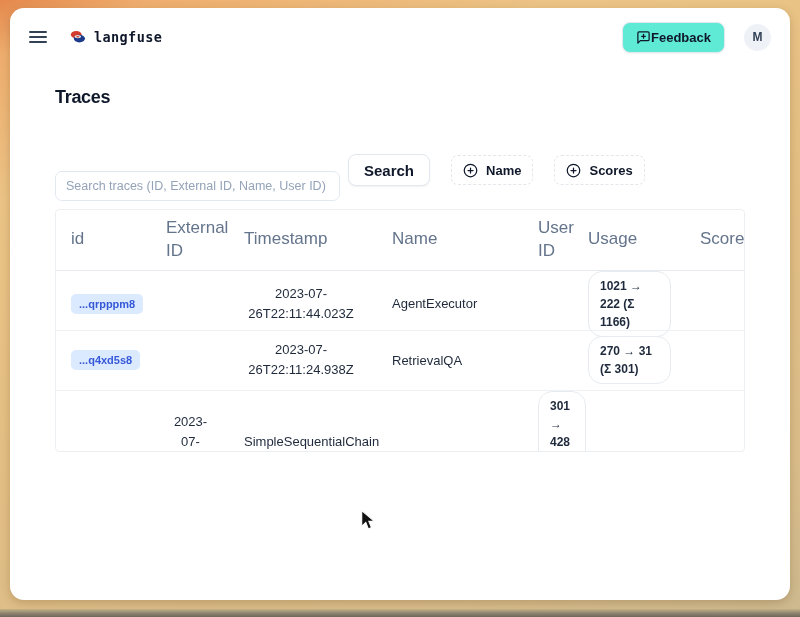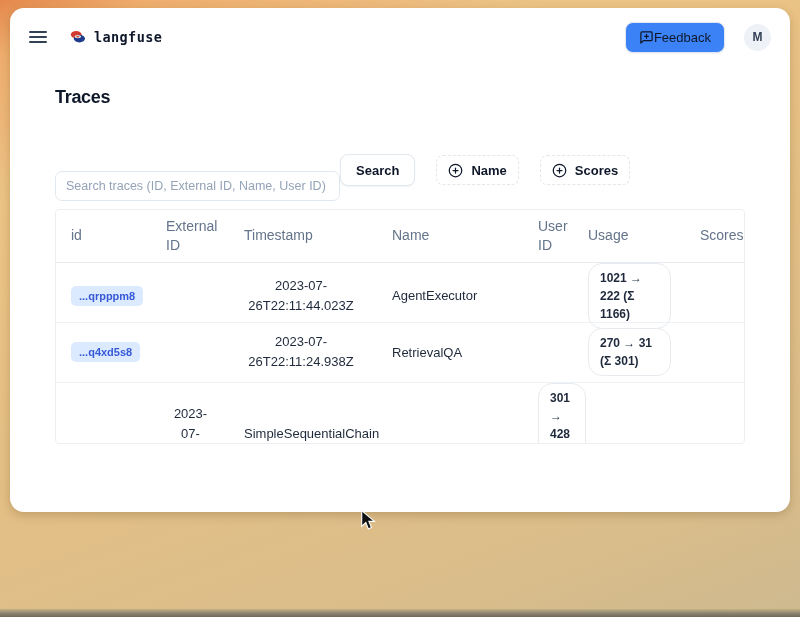--- a/index.html
+++ b/index.html
@@ -10,21 +10,21 @@
     font-family: "Liberation Sans", sans-serif;
     background:
       linear-gradient(160deg, #e5884d 0%, #efae6e 6%, #ecc486 22%, #e3bf85 55%, #d9bd8b 85%, #cdb98f 100%);
   }
   .bottom-strip {
     position: absolute; left: 0; right: 0; bottom: 0; height: 8px;
     background: linear-gradient(180deg, #c4b184 0%, #8c8270 55%, #6e6758 100%);
     z-index: 3;
   }
   .window {
-    position: absolute; left: 10px; top: 8px; width: 780px; height: 504px;
+    position: absolute; left: 10px; top: 8px; width: 780px; height: 592px;
     background: #ffffff; border-radius: 14px;
     box-shadow: 0 3px 10px rgba(90,60,20,0.25);
     overflow: hidden;
     z-index: 2;
   }
   
   .topbar {
     display: flex; align-items: center; justify-content: space-between;
     height: 58px; padding: 0 19px 0 19px;
   }
@@ -33,23 +33,23 @@
   .hamburger span { display: block; height: 2px; width: 18px; background: #334155; border-radius: 1px; }
   .brand { display: flex; align-items: center; gap: 8px; margin-left: 21px; }
   .brand-text {
     font-family: "DejaVu Sans Mono", monospace;
     font-size: 13.5px; font-weight: 700; color: #0f172a; letter-spacing: 0.4px;
   }
   .topbar-right { display: flex; align-items: center; }
   .feedback-btn {
     display: flex; align-items: center; gap: 0;
     height: 31px; padding: 0 13px;
-    background: #3b82f6; border: 1px solid #e2e8f0; border-radius: 8px;
-    font-family: "Liberation Sans", sans-serif;
-    font-size: 13px; font-weight: 400; color: #0f172a;
+    background: #5eead4; border: 1px solid #e2e8f0; border-radius: 8px;
+    font-family: "Liberation Sans", sans-serif;
+    font-size: 13px; font-weight: 700; color: #0f172a;
     box-shadow: 0 1px 2px rgba(15,23,42,0.05);
     cursor: pointer;
   }
   .avatar {
     width: 27px; height: 27px; border-radius: 50%;
     margin-left: 19px;
     background: #eef2f7; color: #334155;
     display: flex; align-items: center; justify-content: center;
     font-size: 12px; font-weight: 600; cursor: pointer;
   }
@@ -58,24 +58,24 @@
   .page-title { font-size: 18px; font-weight: 700; color: #0f172a; letter-spacing: -0.3px; margin-top: 21px; }
   .controls { display: flex; align-items: center; margin-top: 31px; }
   .search-input {
     width: 285px; height: 30px;
     border: 1px solid #e2e8f0; border-radius: 7px;
     padding: 0 10px; font-family: "Liberation Sans", sans-serif;
     font-size: 12.5px; color: #0f172a; outline: none; background: #fff; margin-top: 32px;
   }
   .search-input::placeholder { color: #94a3b8; }
   .search-btn {
-    margin-left: 0; height: 32px; padding: 0 15px;
+    margin-left: 8px; height: 32px; padding: 0 15px;
     background: #fff; border: 1px solid #e2e8f0; border-radius: 8px;
     font-family: "Liberation Sans", sans-serif;
-    font-size: 13px; font-weight: 600; color: #0f172a;
+    font-size: 15px; font-weight: 600; color: #0f172a;
     box-shadow: 0 1px 2px rgba(15,23,42,0.06); cursor: pointer;
   }
   .filter-btn {
     display: flex; align-items: center; gap: 8px;
     margin-left: 21px; height: 30px; padding: 0 11px;
     background: transparent; border: 1px dashed rgba(100,116,139,0.18); border-radius: 7px;
     font-family: "Liberation Sans", sans-serif;
     font-size: 13px; font-weight: 600; color: #0f172a; cursor: pointer;
   }
   
@@ -85,21 +85,21 @@
     overflow: hidden;
   }
   .trow {
     display: grid;
     grid-template-columns: 95px 78px 148px 146px 50px 112px 1fr;
     align-items: center;
   }
   .thead {
     border-bottom: 1px solid #e7ebef;
     min-height: 42px;
-    color: #64748b; font-size: 14px;
+    color: #64748b; font-size: 17px;
   }
   .thead .cell { padding: 7px 14px 7px 15px; line-height: 1.35; }
   .tbody-row { height: 60px; border-bottom: 1px solid #eff2f5; font-size: 13px; color: #1e293b; }
   .tbody-row:last-child { border-bottom: none; }
   .tbody-row .cell { padding: 0 14px 0 15px; }
   .cell.right { text-align: right; }
   .id-pill {
     display: inline-block;
     background: #dbeafe; color: #3759d7;
     font-size: 11px; font-weight: 600;

